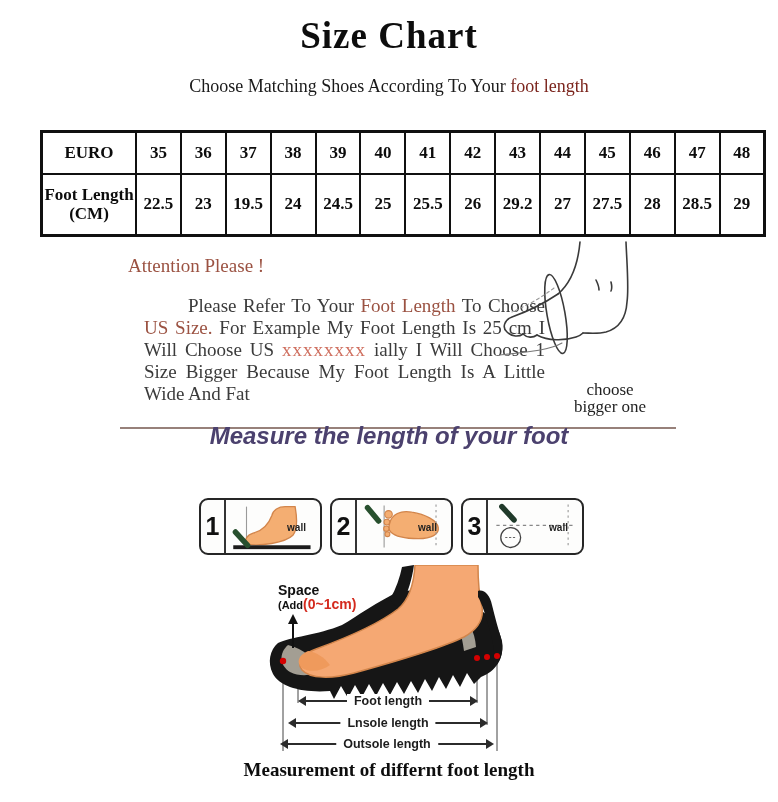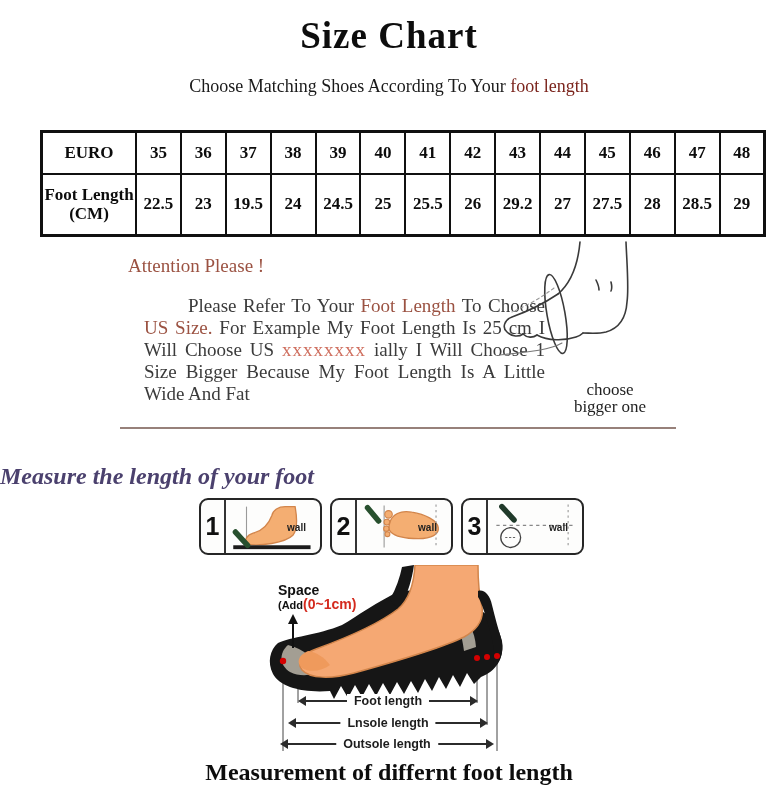--- a/index.html
+++ b/index.html
@@ -31,22 +31,22 @@
   .seg-accent{color:#9b5242;}
   .seg-x{color:#cf6f5f;letter-spacing:1px;}
 
   
   .foot-sketch{position:absolute;left:498px;top:240px;width:170px;height:132px;}
   .choose-note{position:absolute;left:548px;top:381px;width:124px;text-align:center;
                font-size:17px;line-height:17px;color:#1f1f1f;}
 
   .divider{position:absolute;left:120px;top:427px;width:556px;height:2px;background:#97817a;}
 
-  .measure-heading{position:absolute;top:463px;left:0;width:100%;
-                   font-family:Liberation Serif, serif;font-style:italic;font-weight:bold;
+  .measure-heading{position:absolute;top:422px;left:0;width:100%;text-align:center;
+                   font-family:Liberation Sans, sans-serif;font-style:italic;font-weight:bold;
                    font-size:24px;color:#4b416e;}
 
   
   .steps{position:absolute;left:199px;top:498px;display:flex;gap:8px;}
   .step-panel{width:123px;height:57px;border:2px solid #262626;border-radius:9px;
               background:#fdfdfc;position:relative;display:flex;box-sizing:border-box;}
   .step-number{width:23px;display:flex;align-items:center;justify-content:center;
                font-family:"Liberation Sans",sans-serif;font-weight:bold;font-size:25px;
                color:#101010;border-right:2px solid #333;}
   .step-art{flex:1;position:relative;}
@@ -72,21 +72,21 @@
        border-top:5px solid transparent;border-bottom:5px solid transparent;
        border-left:8px solid #2b2b2b;}
   .dim-label{position:absolute;left:50%;top:50%;transform:translate(-50%,-50%);
              background:#fff;padding:0 7px;font-size:12.5px;font-weight:bold;color:#1d1d1d;
              white-space:nowrap;}
   #dim-0{left:298px;top:695px;width:180px;}
   #dim-1{left:288px;top:717px;width:200px;}
   #dim-2{left:280px;top:738px;width:214px;}
 
   .footer-caption{position:absolute;top:759px;left:0;width:100%;text-align:center;
-                  font-size:24px;font-weight:bold;color:#0d0d0d;}
+                  font-size:19px;font-weight:bold;color:#0d0d0d;}
 </style>
 </head>
 <body>
 
 <div id="canvas">
 
   <div class="page-title">Size Chart</div>
   <div class="page-subtitle">
     <span>Choose Matching Shoes According To Your </span><span class="accent">foot length</span>
   </div>

